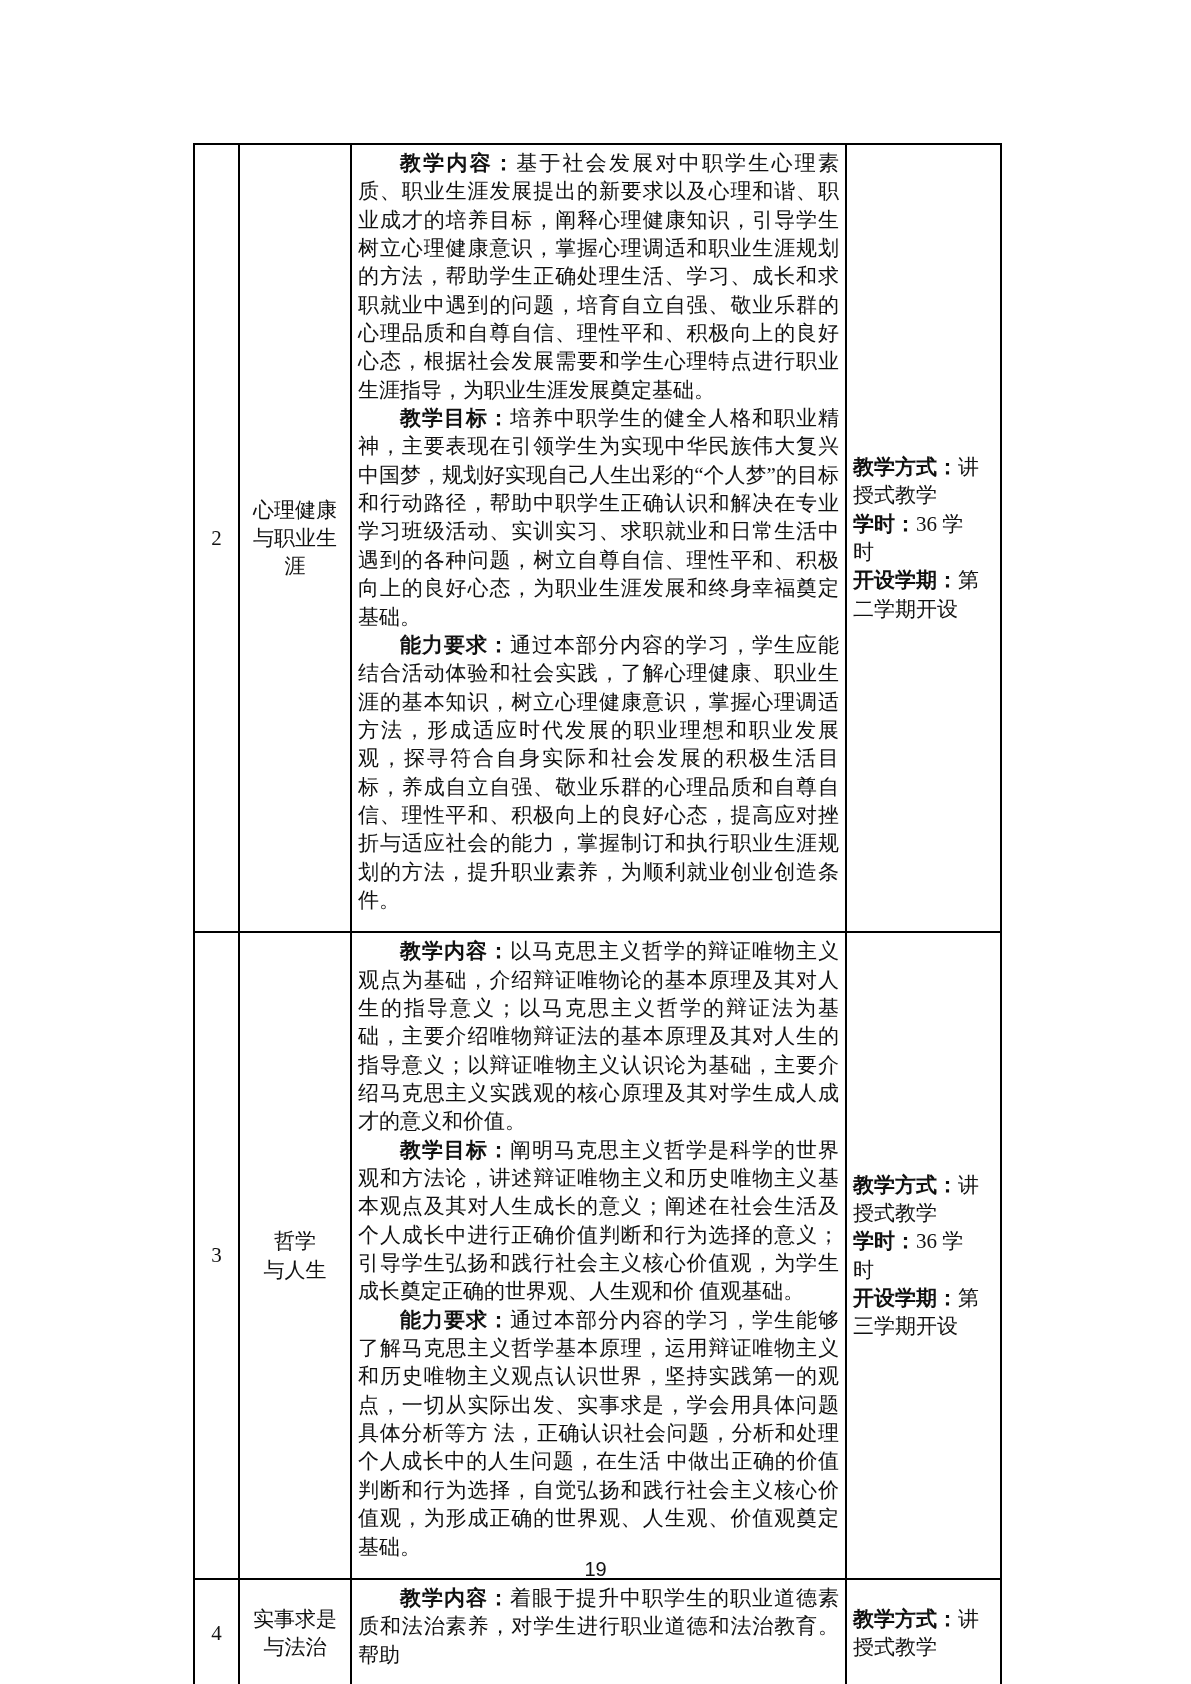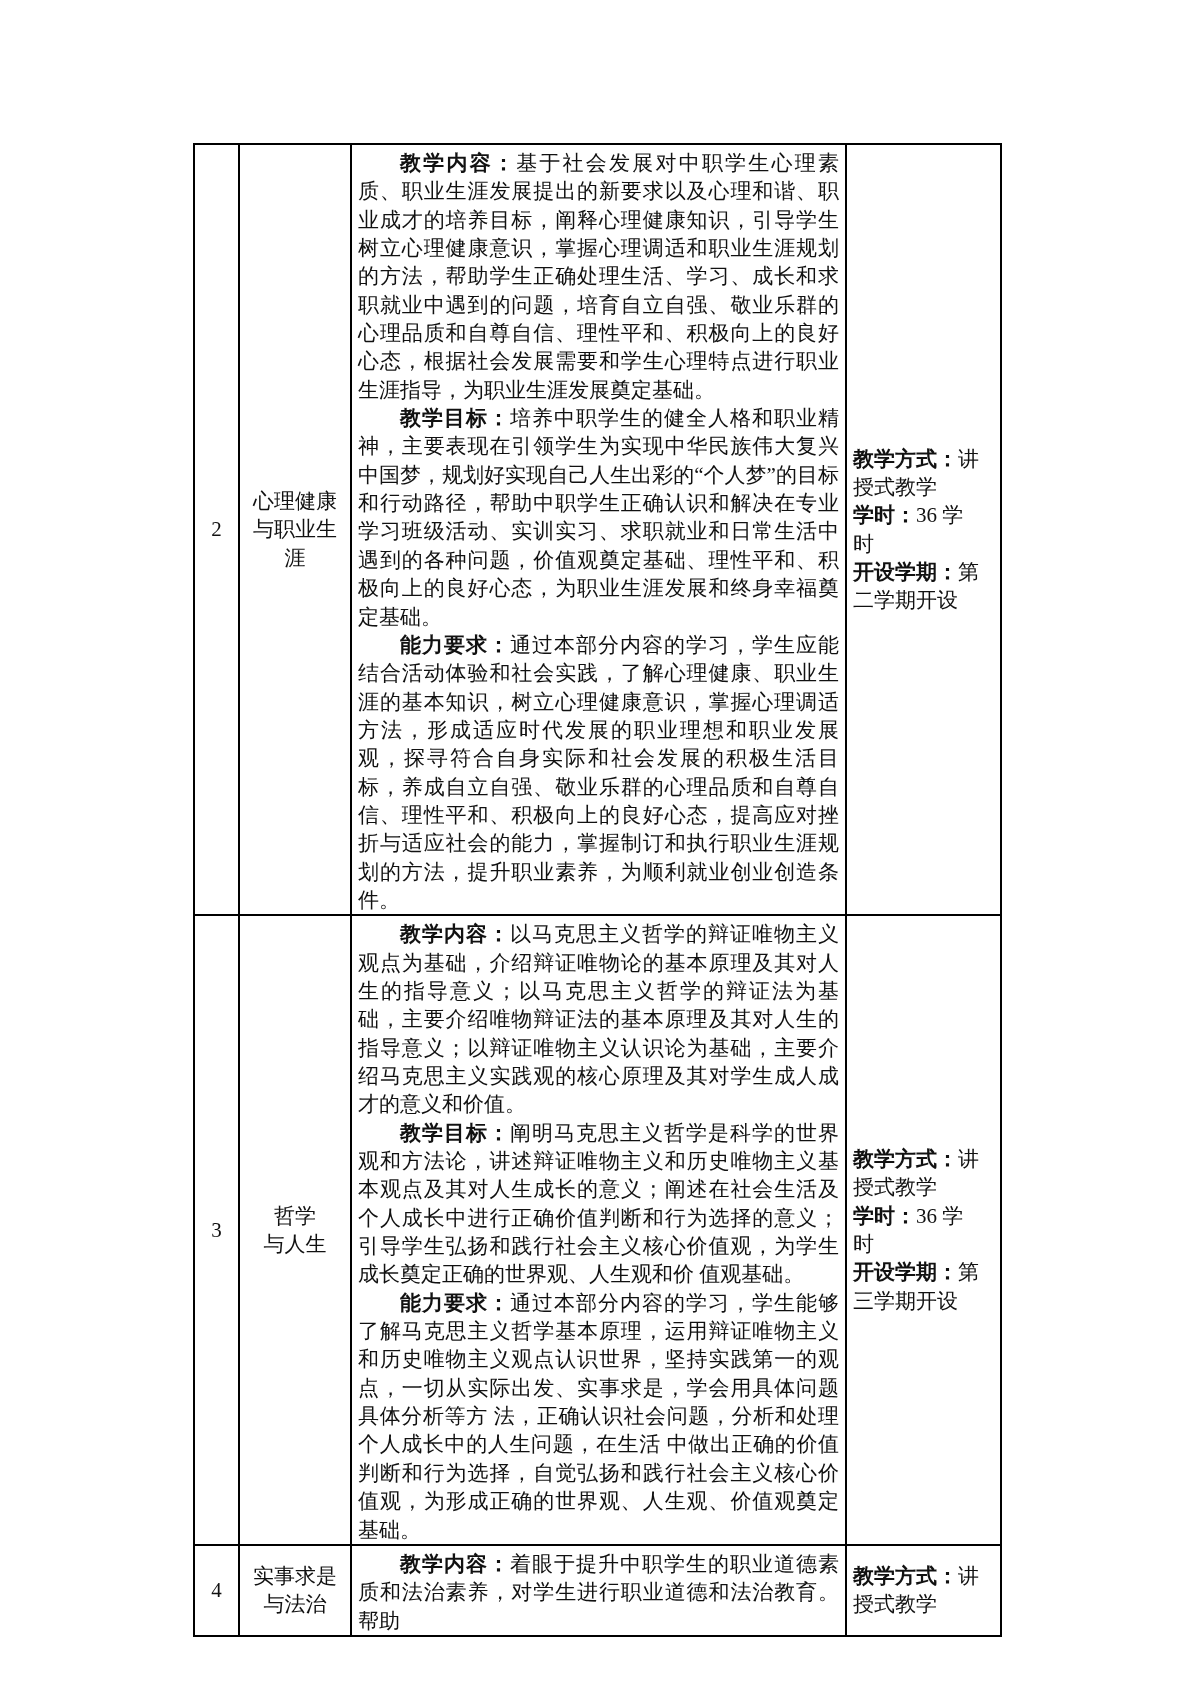--- a/index.html
+++ b/index.html
@@ -42,21 +42,21 @@
     padding: 0;
   }
   td.c-course {
     text-align: center;
     white-space: pre-line;
     padding: 0 4px;
     border-radius: 21px;
   }
   td.c-main {
     vertical-align: top;
-    padding: 4px 6px 0 6px;
+    padding: 4px 6px 17px 6px;
   }
   td.c-main p {
     margin: 0;
     text-indent: 2em;
     text-align: justify;
   }
   td.c-main .plabel {
     font-weight: 700;
   }
   td.c-meta {
@@ -92,21 +92,21 @@
       <col style="width:155px">
     </colgroup>
     <tbody>
       <tr class="row-a">
         <td class="c-num">2</td>
         <td class="c-course">心理健康
 与职业生
 涯</td>
         <td class="c-main">
           <p class="para"><b class="plabel">教学内容：</b><span>基于社会发展对中职学生心理素质、职业生涯发展提出的新要求以及心理和谐、职业成才的培养目标，阐释心理健康知识，引导学生树立心理健康意识，掌握心理调适和职业生涯规划的方法，帮助学生正确处理生活、学习、成长和求职就业中遇到的问题，培育自立自强、敬业乐群的心理品质和自尊自信、理性平和、积极向上的良好心态，根据社会发展需要和学生心理特点进行职业生涯指导，为职业生涯发展奠定基础。</span></p>
-          <p class="para"><b class="plabel">教学目标：</b><span>培养中职学生的健全人格和职业精神，主要表现在引领学生为实现中华民族伟大复兴中国梦，规划好实现自己人生出彩的“个人梦”的目标和行动路径，帮助中职学生正确认识和解决在专业学习班级活动、实训实习、求职就业和日常生活中遇到的各种问题，价值观奠定基础、理性平和、积极向上的良好心态，为职业生涯发展和终身幸福奠定基础。</span></p>
+          <p class="para"><b class="plabel">教学目标：</b><span>培养中职学生的健全人格和职业精神，主要表现在引领学生为实现中华民族伟大复兴中国梦，规划好实现自己人生出彩的“个人梦”的目标和行动路径，帮助中职学生正确认识和解决在专业学习班级活动、实训实习、求职就业和日常生活中遇到的各种问题，树立自尊自信、理性平和、积极向上的良好心态，为职业生涯发展和终身幸福奠定基础。</span></p>
           <p class="para"><b class="plabel">能力要求：</b><span>通过本部分内容的学习，学生应能结合活动体验和社会实践，了解心理健康、职业生涯的基本知识，树立心理健康意识，掌握心理调适方法，形成适应时代发展的职业理想和职业发展观，探寻符合自身实际和社会发展的积极生活目标，养成自立自强、敬业乐群的心理品质和自尊自信、理性平和、积极向上的良好心态，提高应对挫折与适应社会的能力，掌握制订和执行职业生涯规划的方法，提升职业素养，为顺利就业创业创造条件。</span></p>
         </td>
         <td class="c-meta">
           <div class="meta-line"><b>教学方式：</b><span>讲授式教学</span></div>
           <div class="meta-line"><b>学时：</b><span>36 学时</span></div>
           <div class="meta-line"><b>开设学期：</b><span>第二学期开设</span></div>
         </td>
       </tr>
       <tr class="row-b">
         <td class="c-num">3</td>
@@ -130,13 +130,14 @@
         <td class="c-main">
           <p class="para"><b class="plabel">教学内容：</b><span>着眼于提升中职学生的职业道德素质和法治素养，对学生进行职业道德和法治教育。帮助</span></p>
         </td>
         <td class="c-meta">
           <div class="meta-line"><b>教学方式：</b><span>讲授式教学</span></div>
         </td>
       </tr>
     </tbody>
   </table>
 
+  <div class="page-number">19</div>
 </div>
 
 </body></html>

